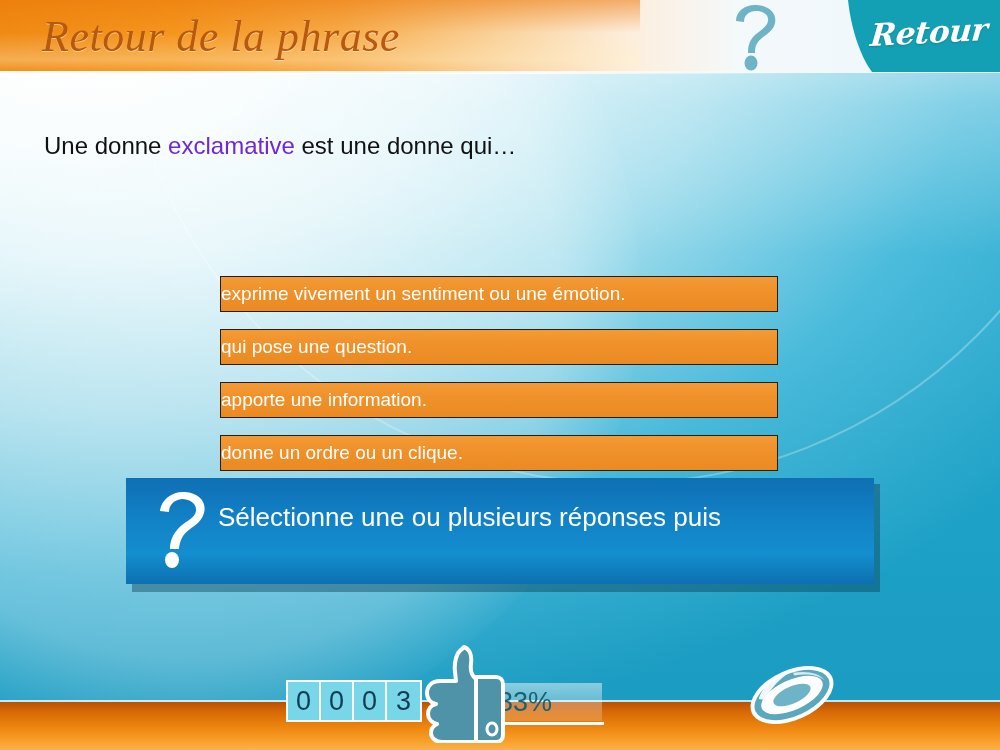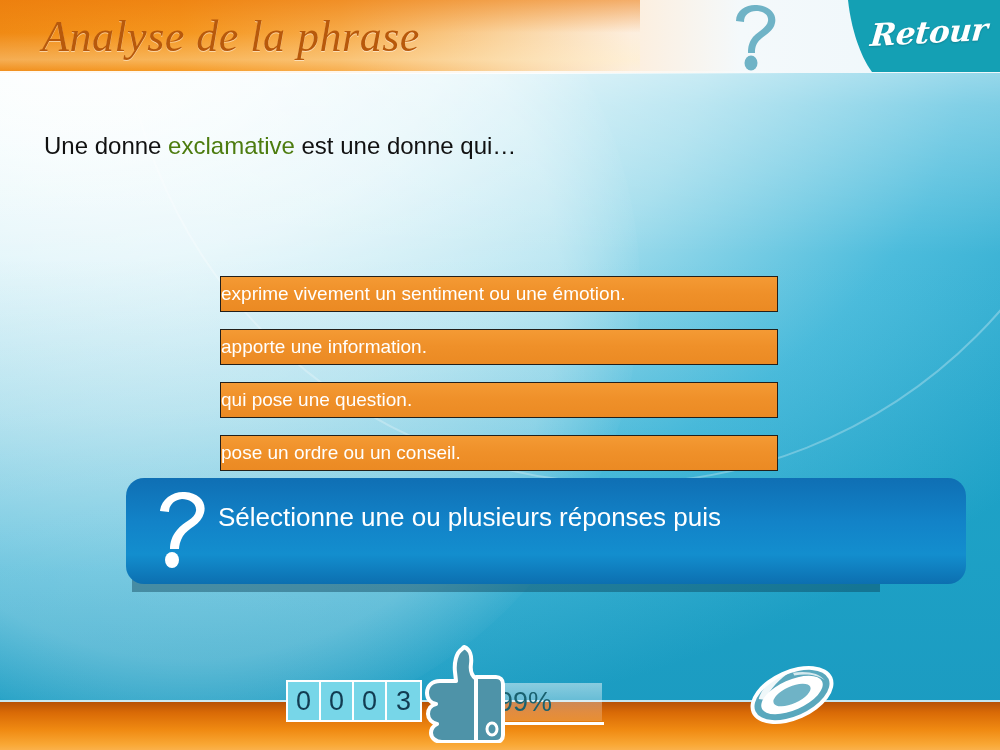--- a/index.html
+++ b/index.html
@@ -149,21 +149,21 @@
   .prompt {
     position: absolute;
     left: 44px;
     top: 130px;
     font-size: 24px;
     line-height: 32px;
     color: #111111;
     white-space: nowrap;
   }
   .prompt .kw {
-    color: #4d7c0f;
+    color: #6d28d9;
   }
 
   
   .answers {
     position: absolute;
     left: 220px;
     top: 276px;
     width: 558px;
   }
   .answer {
@@ -190,24 +190,23 @@
     left: 132px;
     top: 484px;
     width: 748px;
     height: 108px;
     background: rgba(10,60,80,0.42);
   }
   .dialog {
     position: absolute;
     left: 126px;
     top: 478px;
-    width: 840px;
+    width: 748px;
     height: 106px;
     background: linear-gradient(180deg, #0f6fb4 0%, #1283c8 42%, #138ece 72%, #0c6fb0 100%);
-    border-radius: 18px;
   }
   .dialog-qmark {
     position: absolute;
     left: 26px;
     top: 12px;
     width: 56px;
     height: 80px;
   }
   .dialog-text {
     position: absolute;
@@ -309,21 +308,21 @@
 
   <div class="bg-base"></div>
   <div class="bg-swoosh"></div>
   <div class="bg-swoosh2"></div>
   <div class="bg-vert"></div>
 
   <div class="header">
     <div class="header-band"></div>
     <div class="header-underline"></div>
 
-    <div class="page-title">Analyse de la phrase</div>
+    <div class="page-title">Retour de la phrase</div>
 
     <div class="header-qmark">
       <svg viewBox="0 0 56 70" width="56" height="70" aria-hidden="true">
         <path d="M10 19 C10 7, 22 2, 31 3 C44 4, 51 12, 49 21 C47 31, 36 34, 32 40 C29 44, 29 48, 29 51 L22 51 C22 45, 23 40, 27 35 C32 29, 41 26, 42 19 C43 12, 36 9, 30 9 C23 9, 18 13, 18 20 Z" fill="#6fb3c6"></path>
         <ellipse cx="25" cy="61" rx="6.5" ry="7.5" fill="#6fb3c6"></ellipse>
       </svg>
     </div>
 
     <div class="retour-btn">
       <svg class="retour-shape" viewBox="0 0 158 72" width="158" height="72" preserveAspectRatio="none" aria-hidden="true">
@@ -335,27 +334,27 @@
 
   <div class="prompt">
     <span>Une donne </span><span class="kw">exclamative</span><span> est une donne qui…</span>
   </div>
 
   <div class="answers">
     <div class="answer">
       <span class="answer-text">exprime vivement un sentiment ou une émotion.</span>
     </div>
     <div class="answer">
+      <span class="answer-text">qui pose une question.</span>
+    </div>
+    <div class="answer">
       <span class="answer-text">apporte une information.</span>
     </div>
     <div class="answer">
-      <span class="answer-text">qui pose une question.</span>
-    </div>
-    <div class="answer">
-      <span class="answer-text">pose un ordre ou un conseil.</span>
+      <span class="answer-text">donne un ordre ou un clique.</span>
     </div>
   </div>
 
   <div class="dialog-shadow"></div>
   <div class="dialog">
     <div class="dialog-qmark">
       <svg viewBox="0 0 56 80" width="56" height="80" aria-hidden="true">
         <path d="M8 21 C9 9, 21 1, 33 2 C47 3, 55 12, 52 23 C49 35, 36 38, 31 46 C28 51, 27 56, 27 59 L18 59 C18 52, 20 46, 25 40 C31 32, 43 29, 44 21 C45 13, 37 9, 30 9 C22 10, 17 15, 17 22 Z" fill="#ffffff"></path>
         <ellipse cx="20" cy="70" rx="7" ry="8" fill="#ffffff"></ellipse>
       </svg>
@@ -369,21 +368,21 @@
 
   <div class="counter">
     <div class="counter-cell">0</div>
     <div class="counter-cell">0</div>
     <div class="counter-cell">0</div>
     <div class="counter-cell">3</div>
   </div>
 
   <div class="pct-bar"></div>
   <div class="pct-underline"></div>
-  <div class="pct-text">99%</div>
+  <div class="pct-text">33%</div>
 
   <div class="thumb-wrap">
     <svg viewBox="0 0 96 100" width="96" height="100" aria-hidden="true">
       <g fill="#4e93a8" stroke="#ffffff" stroke-width="4" stroke-linejoin="round" stroke-linecap="round">
         <path d="M44 6 C38 10, 36 20, 37 29 L38 38 L22 38 C14 38, 9 43, 9 50 C9 56, 13 60, 18 61 C13 62, 10 66, 10 71 C10 76, 14 80, 19 81 C15 83, 13 86, 13 90 C13 95, 18 99, 24 99 L58 99 L58 36 C54 33, 52 28, 53 21 C54 13, 52 6, 46 4 Z"></path>
         <path d="M58 34 L78 34 C82 34, 85 37, 85 41 L85 92 C85 96, 82 99, 78 99 L58 99 Z"></path>
       </g>
       <ellipse cx="74" cy="86" rx="5" ry="6" fill="none" stroke="#ffffff" stroke-width="3"></ellipse>
     </svg>
   </div>

